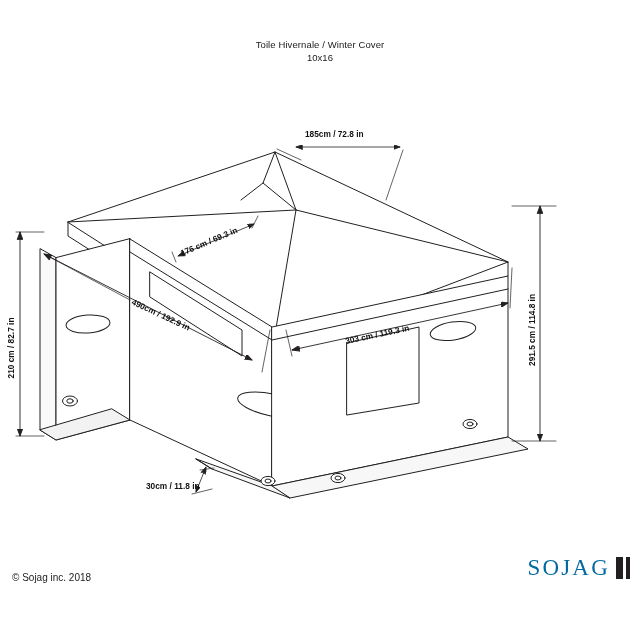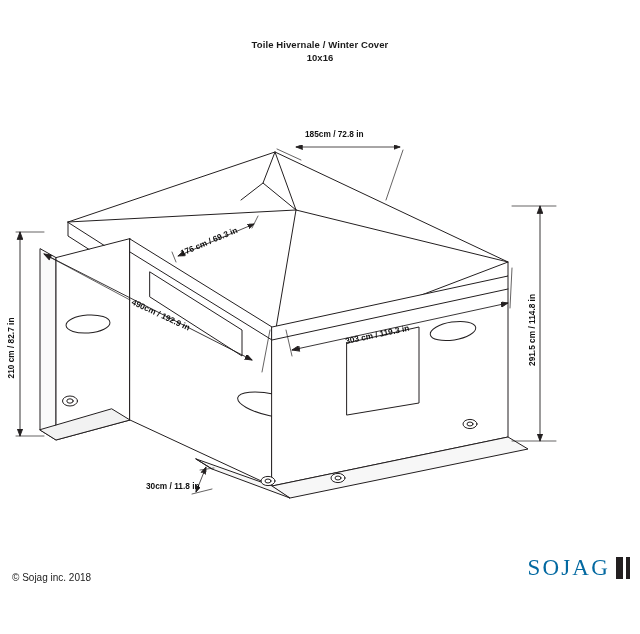--- a/index.html
+++ b/index.html
@@ -24,28 +24,28 @@
   .title-block {
     position: absolute;
     left: 0;
     top: 38px;
     width: 640px;
     text-align: center;
     line-height: 13px;
   }
   .title-line1 {
     font-size: 9.5px;
-    font-weight: bold;
+    font-weight: normal;
     letter-spacing: 0.1px;
     color: #1a1a1a;
     display: block;
   }
   .title-line2 {
     font-size: 9.5px;
-    font-weight: bold;
+    font-weight: normal;
     color: #1a1a1a;
     display: block;
   }
   .copyright {
     position: absolute;
     left: 12px;
     top: 572px;
     width: 640px;
     text-align: left;
     font-size: 10px;

